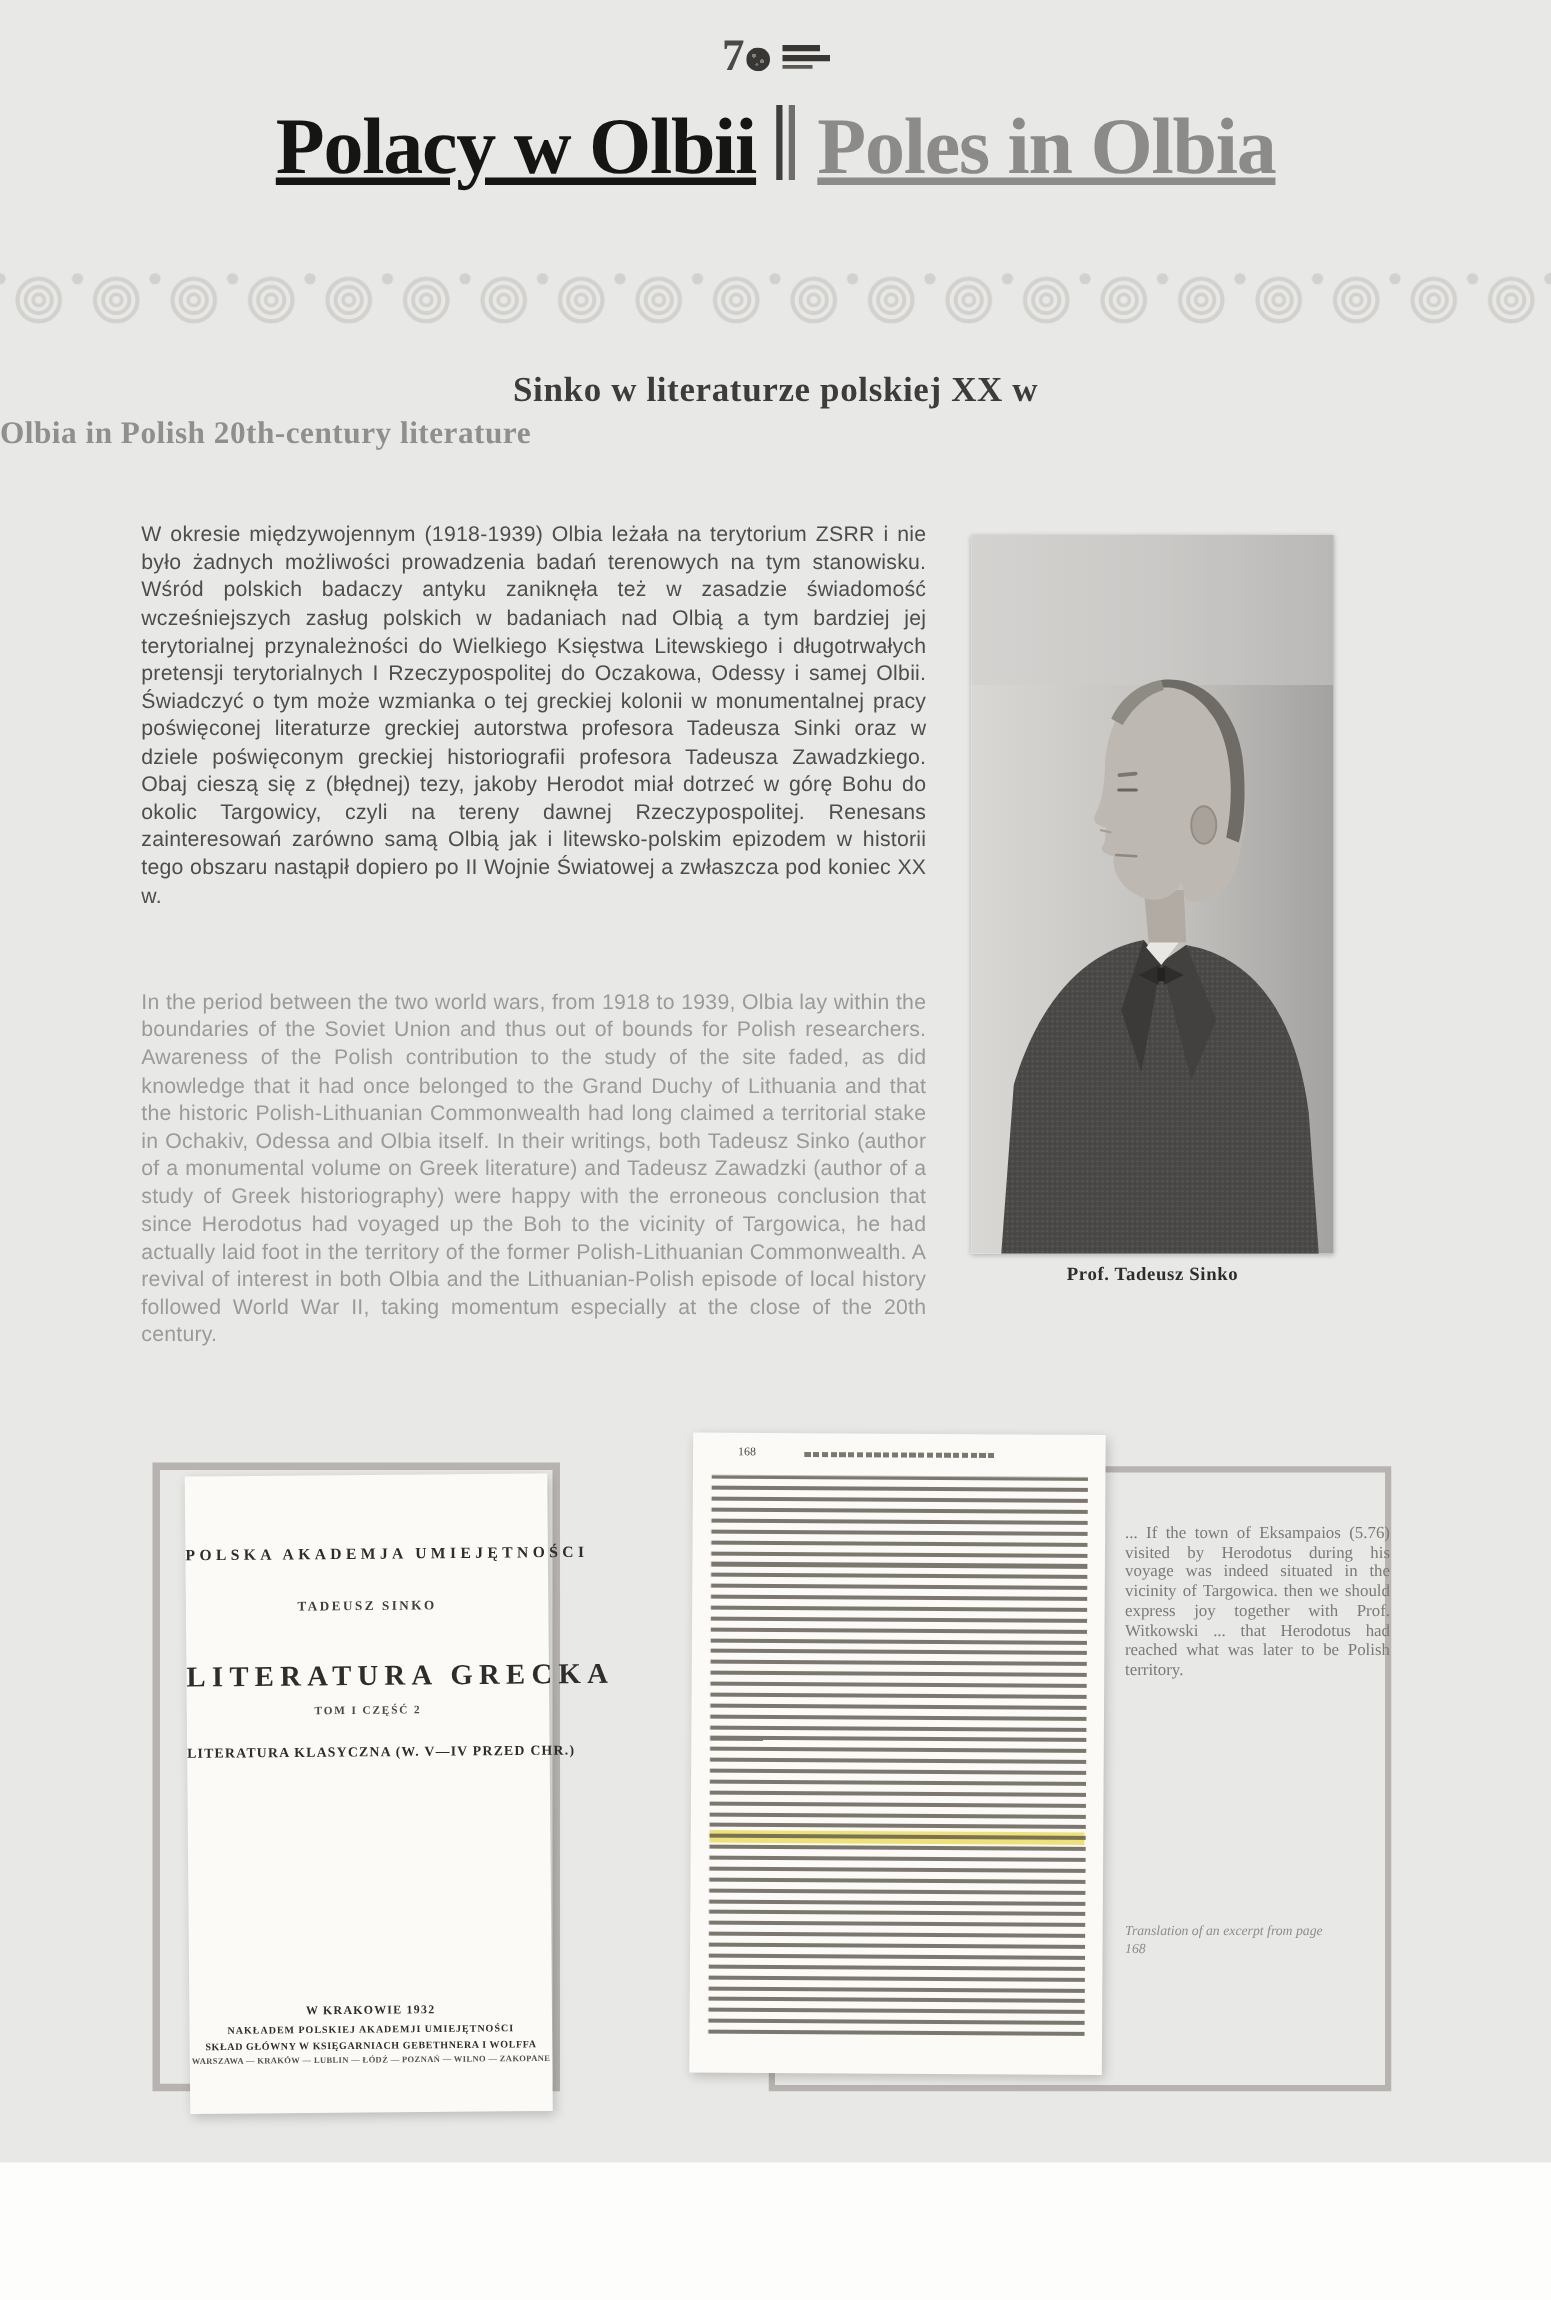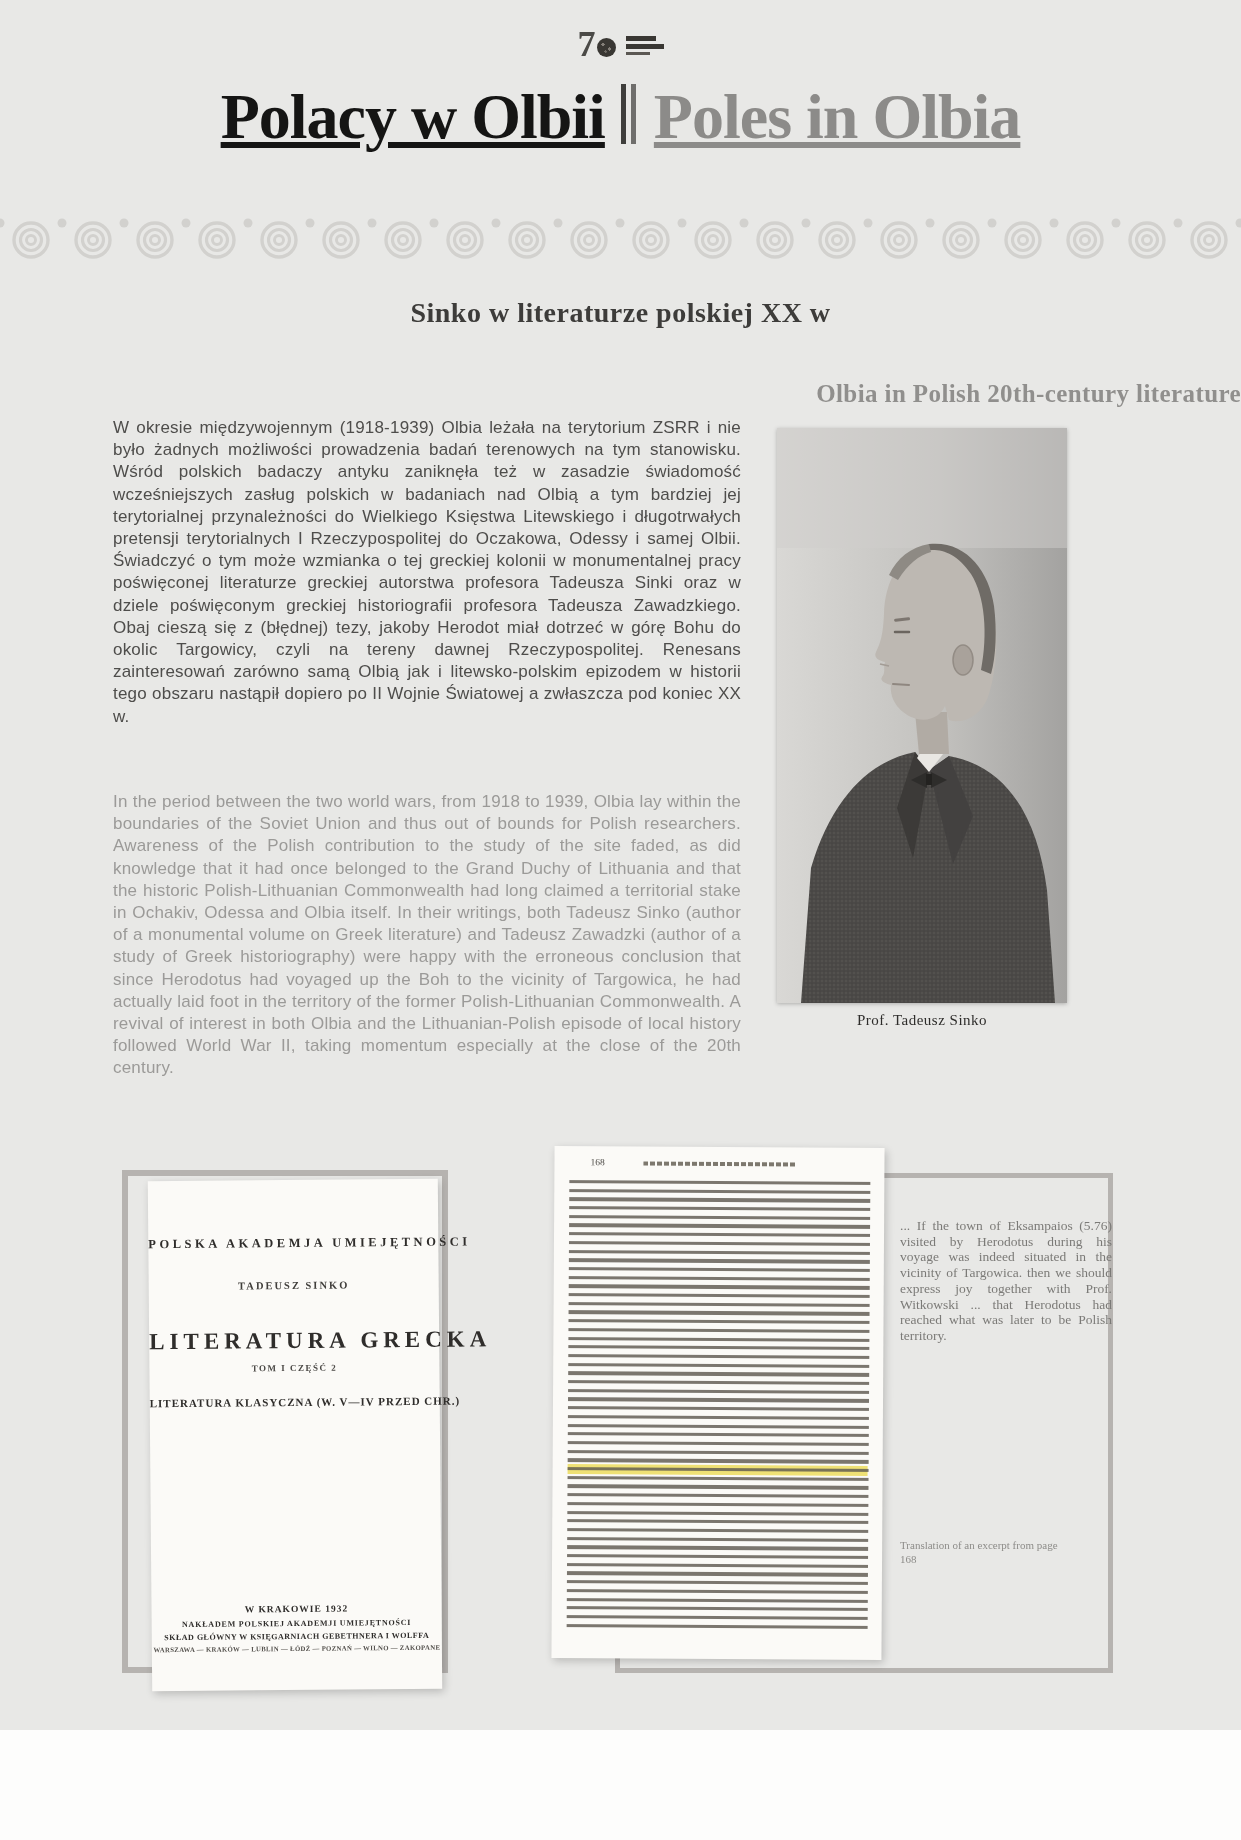--- a/index.html
+++ b/index.html
@@ -39,33 +39,33 @@
   .title-divider{display:flex;gap:5px;margin:0 18px 6px 16px;}
   .title-divider i{display:block;width:5px;height:60px;background:#3f3e3c;}
   .title-divider i:last-child{background:#6f6e6c;}
 
   
   .frieze{top:210px;left:0;width:1241px;height:54px;}
 
   
   .heading-pl{top:297px;left:0;width:100%;text-align:center;font-family:"Liberation Serif",serif;
     font-size:28px;font-weight:600;color:#3d3c3a;letter-spacing:.5px;}
-  .heading-en{top:333px;left:0;width:100%;text-align:right;font-family:"Liberation Serif",serif;
-    font-size:25px;font-weight:600;color:#908f8d;letter-spacing:.4px;margin-top:47px;}
+  .heading-en{top:333px;left:0;width:100%;text-align:left;font-family:"Liberation Serif",serif;
+    font-size:25px;font-weight:600;color:#908f8d;letter-spacing:.4px;}
 
   
   .body-col{left:113px;width:628px;text-align:justify;font-size:17px;line-height:22.2px;letter-spacing:.2px;}
   .body-pl{top:417px;color:#4e4d4b;}
   .body-en{top:791px;color:#9b9a98;}
 
   
   .portrait{left:777px;top:428px;width:290px;height:575px;box-shadow:0 1px 4px rgba(0,0,0,.25);}
   .portrait svg{display:block;}
   .photo-caption{left:777px;top:1012px;width:290px;text-align:center;font-family:"Liberation Serif",serif;
-    font-size:15px;font-weight:400;color:#2e2d2b;letter-spacing:.5px;}
+    font-size:15px;font-weight:700;color:#2e2d2b;letter-spacing:.5px;}
 
   
   .mat-frame{border:6px solid var(--frame-gray);box-sizing:border-box;background:transparent;z-index:1;}
   .frame-left{left:122px;top:1170px;width:326px;height:503px;}
   .frame-right{left:615px;top:1173px;width:498px;height:500px;border-width:5px;}
 
   .book-page{background:#fbfaf7;box-shadow:2px 3px 9px rgba(0,0,0,.20);z-index:2;}
   .page-title{left:150px;top:1180px;width:290px;height:510px;transform:rotate(-.5deg);
     font-family:"Liberation Serif",serif;color:#2f2d2b;}
   .page-title > div{position:absolute;left:0;width:100%;text-align:center;white-space:nowrap;}
@@ -85,21 +85,21 @@
     background:repeating-linear-gradient(90deg,#7d786e 0 5px,rgba(0,0,0,0) 5px 7px);}
   .scan-highlight{position:absolute;left:15px;right:15px;top:318px;height:10px;background:var(--highlight-yellow);}
   .scan-lines{position:absolute;left:15px;right:14px;top:34px;bottom:26px;opacity:.82;filter:blur(.3px);
     background:repeating-linear-gradient(180deg,#5f5a51 0 3.2px,rgba(0,0,0,0) 3.2px 8.7px);}
 
   
   .excerpt{left:900px;top:1218px;width:212px;font-family:"Liberation Serif",serif;font-size:13.5px;
     line-height:15.7px;text-align:justify;color:#7b7a77;z-index:3;}
   .excerpt p{margin:0;}
   .excerpt-footnote{left:900px;top:1538px;width:170px;font-family:"Liberation Serif",serif;
-    font-size:11px;line-height:14px;color:#8d8c89;z-index:3;}
+    font-size:11px;line-height:14px;color:#8d8c89;z-index:3;font-style:italic;}
 
   
   .footer-band{left:0;top:1730px;width:100%;height:110px;background:#fdfdfc;}
 </style>
 </head>
 <body>
 
 <div id="poster">
 
   <div class="abs badge">

